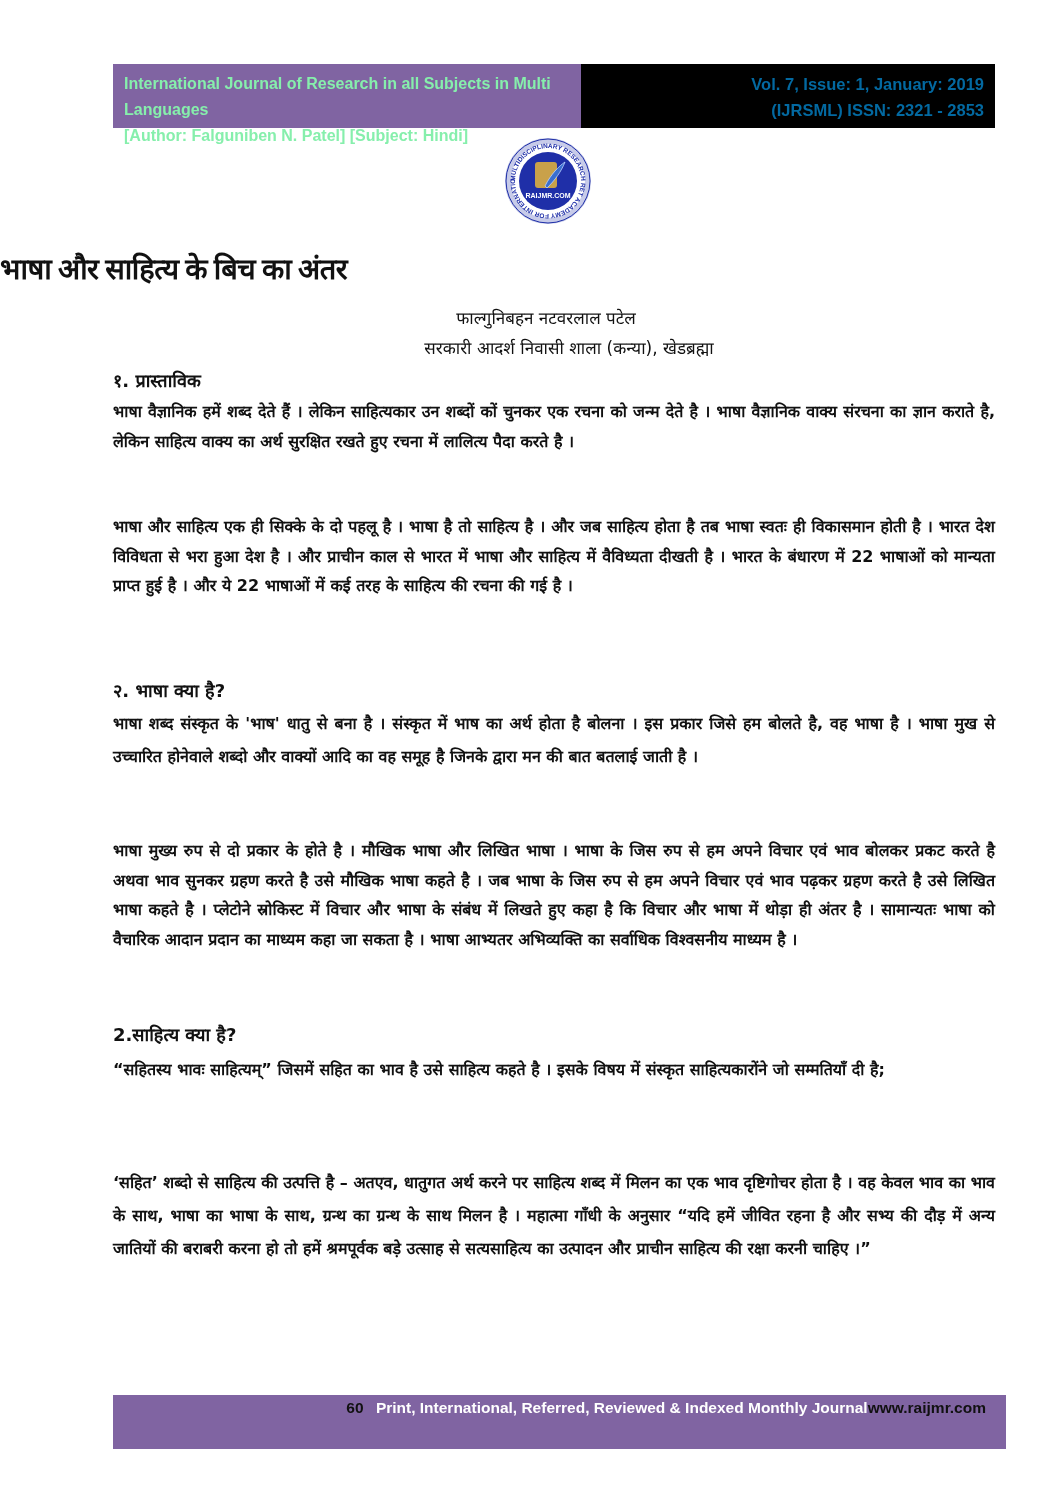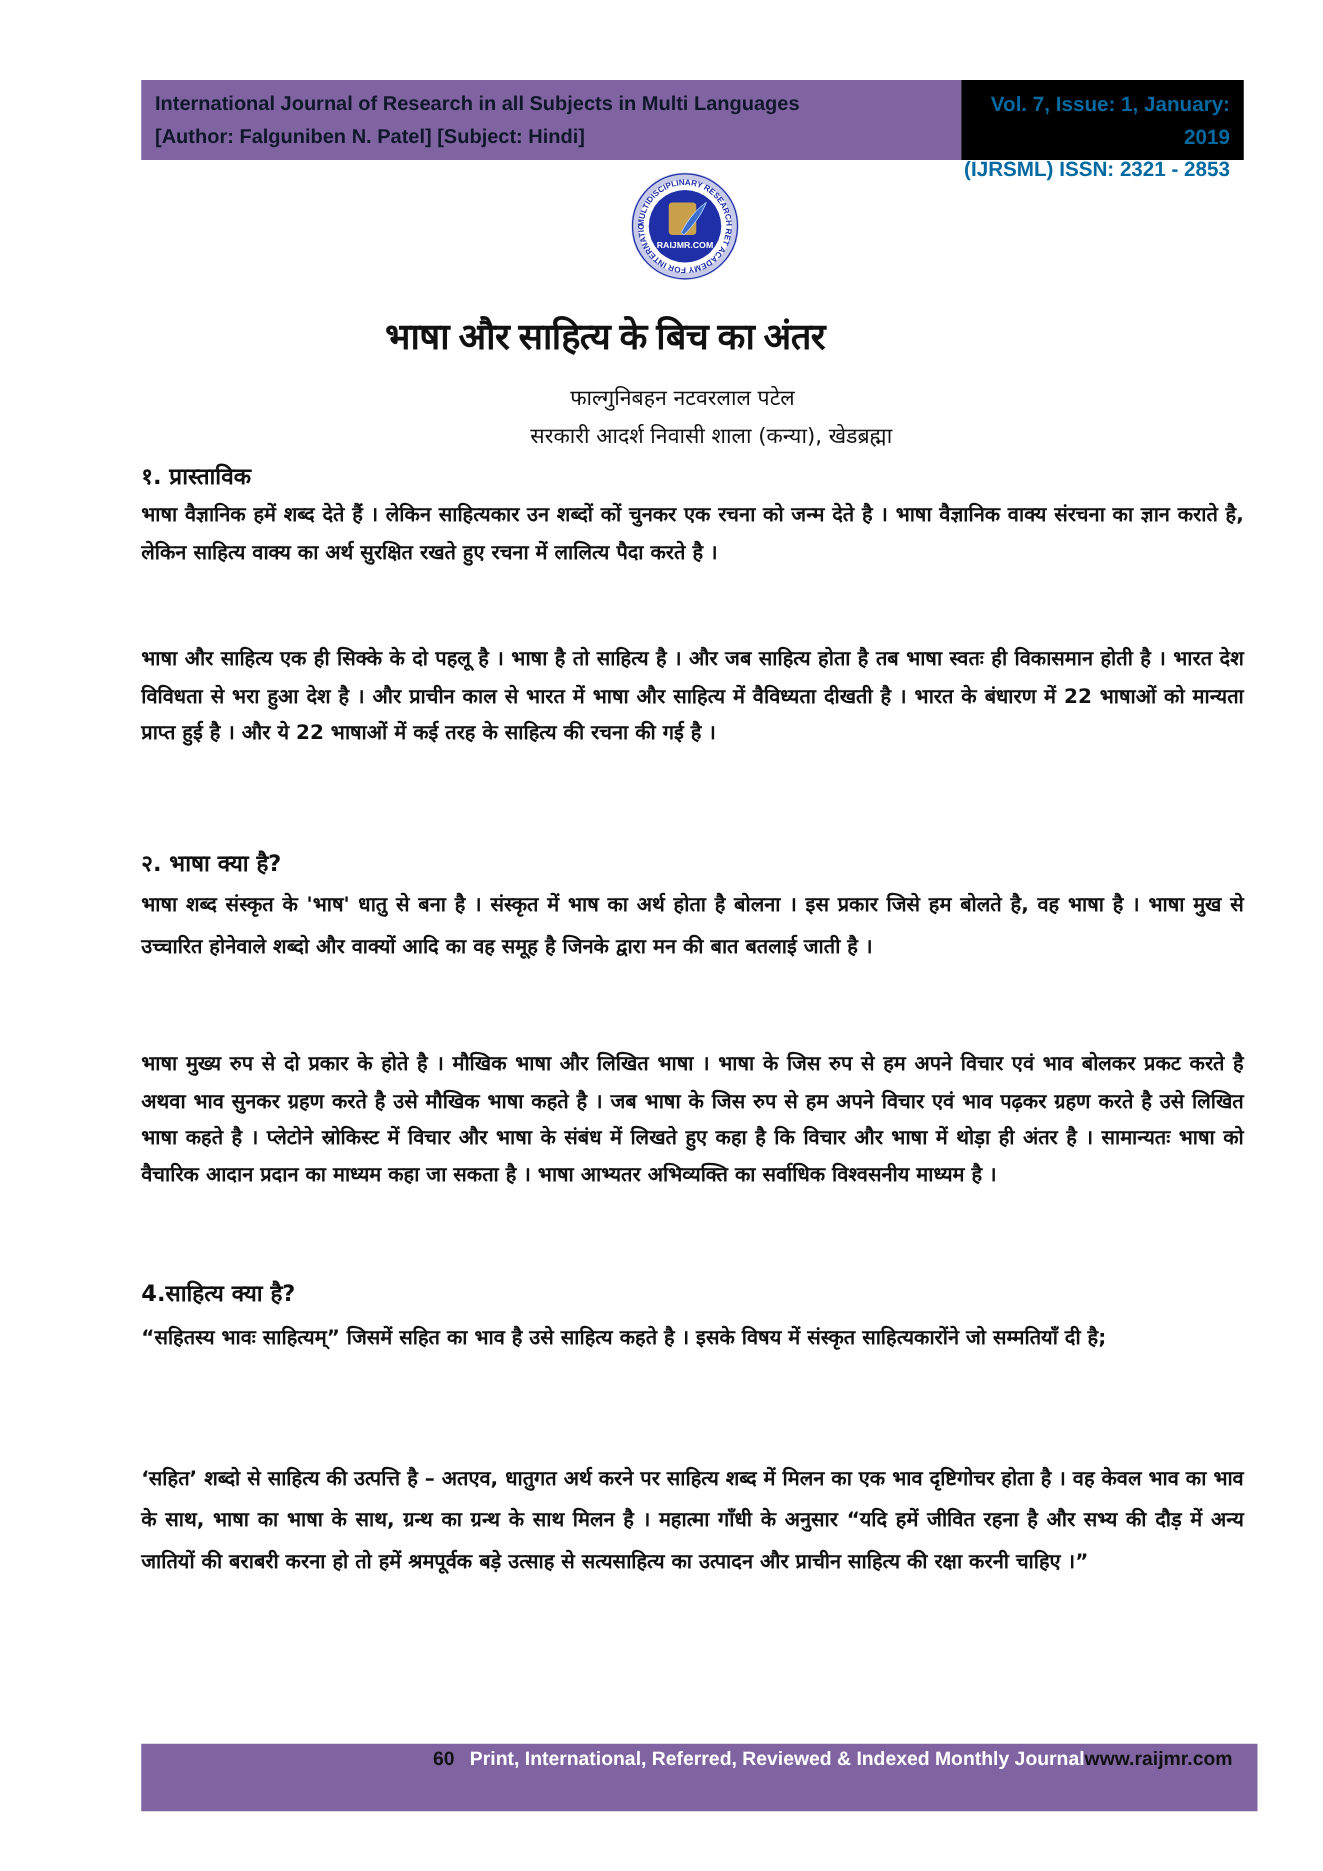--- a/index.html
+++ b/index.html
@@ -1,27 +1,27 @@
 <!DOCTYPE html>
 <html><head>
 <meta charset="utf-8">
 <style>
   html, body { margin: 0; padding: 0; background: #ffffff; }
   body { width: 1058px; height: 1497px; position: relative; overflow: hidden;
          font-family: "DejaVu Sans", "Liberation Sans", sans-serif; color: #111; }
   .header { position: absolute; left: 113px; top: 64px; width: 882px; height: 64px; display: flex; }
-  .header-left { background: #8064a2; width: 656px; height: 100%; color: #0f172a;
+  .header-left { background: #8064a2; width: 468px; height: 100%; color: #86efac;
                  font-family: "Liberation Sans", sans-serif; font-weight: bold; font-size: 16px;
                  box-sizing: border-box; padding: 7px 0 0 11px; line-height: 26px; }
   .header-right { background: #000; flex: 1; height: 100%; color: #0369a1;
                   font-family: "Liberation Sans", sans-serif; font-weight: bold; font-size: 16.5px;
                   box-sizing: border-box; padding: 7px 11px 0 0; line-height: 26px; text-align: right; }
   .logo { position: absolute; left: 505px; top: 138px; width: 86px; height: 86px; }
-  .title { position: absolute; left: 0; width: 968px; top: 248px; text-align: center;
-           font-family: Liberation Sans, sans-serif; font-weight: bold; font-size: 29px; letter-spacing: -0.5px; }
+  .title { position: absolute; left: 0; width: 968px; top: 248px; 
+           font-family: Liberation Serif, serif; font-weight: bold; font-size: 29px; letter-spacing: -0.5px; }
   .author { position: absolute; left: 0; width: 1058px; text-align: center; font-size: 17px; }
   .sec-head { position: absolute; left: 113px; font-weight: bold; font-size: 18px; text-align: center; }
   .para { position: absolute; left: 113px; width: 882px; font-size: 16px; text-align: justify;
           text-align-last: left; font-weight: bold; }
   .footer { position: absolute; left: 113px; top: 1395px; width: 893px; height: 54px; background: #8064a2;
             font-family: "Liberation Sans", sans-serif; font-weight: bold; font-size: 15.5px; color: #fff; }
   .footer .row1 { position: absolute; left: 9px; right: 20px; top: 4px; display: flex; justify-content: flex-end; }
   .footer .pg { color: #111; margin-right: 8px; }
   .footer .url { color: #111; }
   .footer .row2 { position: absolute; left: 0; right: 0; top: 28px; text-align: center; }
@@ -62,21 +62,21 @@
 <div class="author" style="top:336px;margin-left:40px;">सरकारी आदर्श निवासी शाला (कन्या), खेडब्रह्मा</div>
 
 <div class="sec-head" style="top:368px;">१. प्रास्ताविक</div>
 <div class="para" style="top:397px; line-height:30px;">भाषा वैज्ञानिक हमें शब्द देते हैं । लेकिन साहित्यकार उन शब्दों कों चुनकर एक रचना को जन्म देते है । भाषा वैज्ञानिक वाक्य संरचना का ज्ञान कराते है, लेकिन साहित्य वाक्य का अर्थ सुरक्षित रखते हुए रचना में लालित्य पैदा करते है ।</div>
 <div class="para" style="top:512px; line-height:29.5px;">भाषा और साहित्य एक ही सिक्के के दो पहलू है । भाषा है तो साहित्य है । और जब साहित्य होता है तब भाषा स्वतः ही विकासमान होती है । भारत देश विविधता से भरा हुआ देश है । और प्राचीन काल से भारत में भाषा और साहित्य में वैविध्यता दीखती है । भारत के बंधारण में 22 भाषाओं को मान्यता प्राप्त हुई है । और ये 22 भाषाओं में कई तरह के साहित्य की रचना की गई है ।</div>
 
 <div class="sec-head" style="top:678px;">२. भाषा क्या है?</div>
 <div class="para" style="top:708px; line-height:32.5px;">भाषा शब्द संस्कृत के 'भाष' धातु से बना है । संस्कृत में भाष का अर्थ होता है बोलना । इस प्रकार जिसे हम बोलते है, वह भाषा है । भाषा मुख से उच्चारित होनेवाले शब्दो और वाक्यों आदि का वह समूह है जिनके द्वारा मन की बात बतलाई जाती है ।</div>
 <div class="para" style="top:836px; line-height:29.5px;">भाषा मुख्य रुप से दो प्रकार के होते है । मौखिक भाषा और लिखित भाषा । भाषा के जिस रुप से हम अपने विचार एवं भाव बोलकर प्रकट करते है अथवा भाव सुनकर ग्रहण करते है उसे मौखिक भाषा कहते है । जब भाषा के जिस रुप से हम अपने विचार एवं भाव पढ़कर ग्रहण करते है उसे लिखित भाषा कहते है । प्लेटोने स्रोकिस्ट में विचार और भाषा के संबंध में लिखते हुए कहा है कि विचार और भाषा में थोड़ा ही अंतर है । सामान्यतः भाषा को वैचारिक आदान प्रदान का माध्यम कहा जा सकता है । भाषा आभ्यतर अभिव्यक्ति का सर्वाधिक विश्वसनीय माध्यम है ।</div>
 
-<div class="sec-head" style="top:1022px;">4.साहित्य क्या है?</div>
+<div class="sec-head" style="top:1022px;">2.साहित्य क्या है?</div>
 <div class="para" style="top:1053px; line-height:34px;">“सहितस्य भावः साहित्यम्” जिसमें सहित का भाव है उसे साहित्य कहते है । इसके विषय में संस्कृत साहित्यकारोंने जो सम्मतियाँ दी है;</div>
 <div class="para" style="top:1166px; line-height:33px;">‘सहित’ शब्दो से साहित्य की उत्पत्ति है – अतएव, धातुगत अर्थ करने पर साहित्य शब्द में मिलन का एक भाव दृष्टिगोचर होता है । वह केवल भाव का भाव के साथ, भाषा का भाषा के साथ, ग्रन्थ का ग्रन्थ के साथ मिलन है । महात्मा गाँधी के अनुसार “यदि हमें जीवित रहना है और सभ्य की दौड़ में अन्य जातियों की बराबरी करना हो तो हमें श्रमपूर्वक बड़े उत्साह से सत्यसाहित्य का उत्पादन और प्राचीन साहित्य की रक्षा करनी चाहिए ।”</div>
 
 <div class="footer">
   <div class="row1">
     <span>
       <span class="pg">60</span>
       <span>Print, International, Referred,  Reviewed &amp; Indexed Monthly Journal</span>
     </span>
     <span class="url">www.raijmr.com</span>

